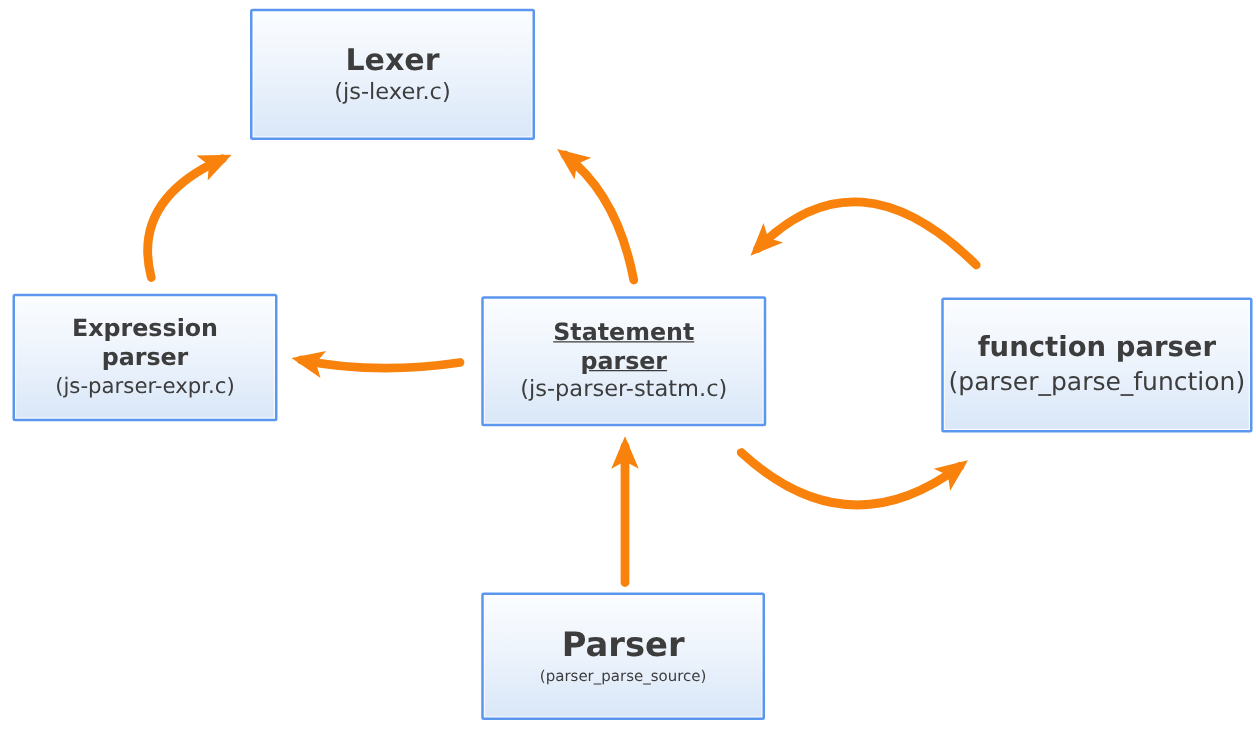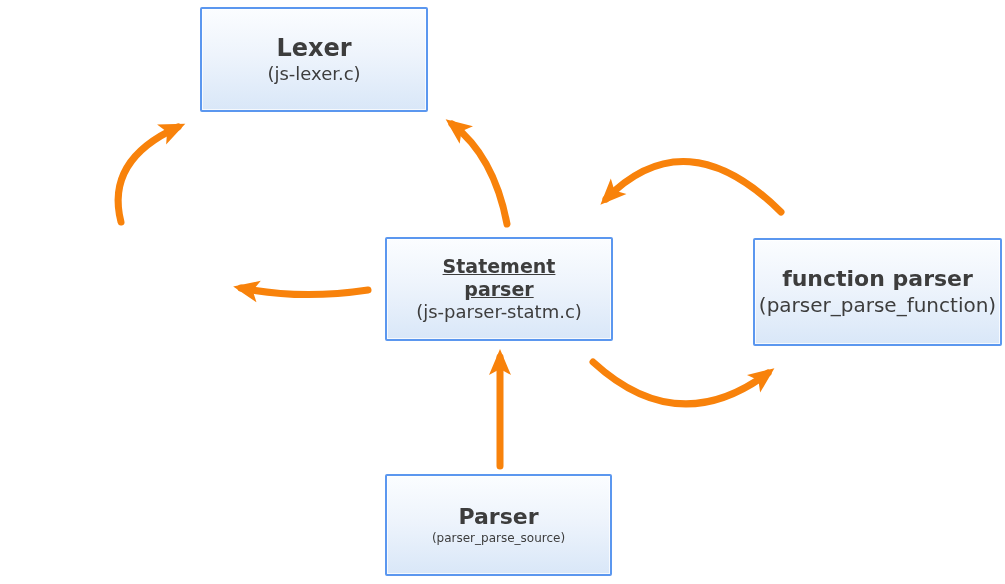--- a/index.html
+++ b/index.html
@@ -49,21 +49,21 @@
 
   .node-statement  { left: 385px; top: 237px; width: 228px; height: 104px; }
   .node-statement .node-title { font-size: 19px; max-width: 150px; text-decoration: underline; }
   .node-statement .node-sub   { font-size: 18px; }
 
   .node-function   { left: 753px; top: 238px; width: 249px; height: 108px; }
   .node-function .node-title { font-size: 22px; }
   .node-function .node-sub   { font-size: 20px; }
 
   .node-parser     { left: 385px; top: 474px; width: 227px; height: 102px; }
-  .node-parser .node-title { font-size: 22px; }
+  .node-parser .node-title { font-size: 27px; }
   .node-parser .node-sub   { font-size: 12px; }
 </style>
 </head>
 <body>
 
 <div class="canvas">
 
   <svg class="arrow-layer" viewBox="0 0 1005 584" xmlns="http://www.w3.org/2000/svg">
     <defs>
       <marker id="ah" markerUnits="userSpaceOnUse" markerWidth="30" markerHeight="26" refX="19" refY="13" orient="auto">
@@ -78,20 +78,24 @@
       <path d="M 593 362 Q 678 440 768 373" marker-end="url(#ah)"></path>
       <path d="M 500 466 L 500 357" marker-end="url(#ah)"></path>
     </g>
   </svg>
 
   <div class="node node-lexer">
     <div class="node-title">Lexer</div>
     <div class="node-sub">(js-lexer.c)</div>
   </div>
 
+  <div class="node node-expression">
+    <div class="node-title">Expression parser</div>
+    <div class="node-sub">(js-parser-expr.c)</div>
+  </div>
 
   <div class="node node-statement">
     <div class="node-title">Statement parser</div>
     <div class="node-sub">(js-parser-statm.c)</div>
   </div>
 
   <div class="node node-function">
     <div class="node-title">function parser</div>
     <div class="node-sub">(parser_parse_function)</div>
   </div>

